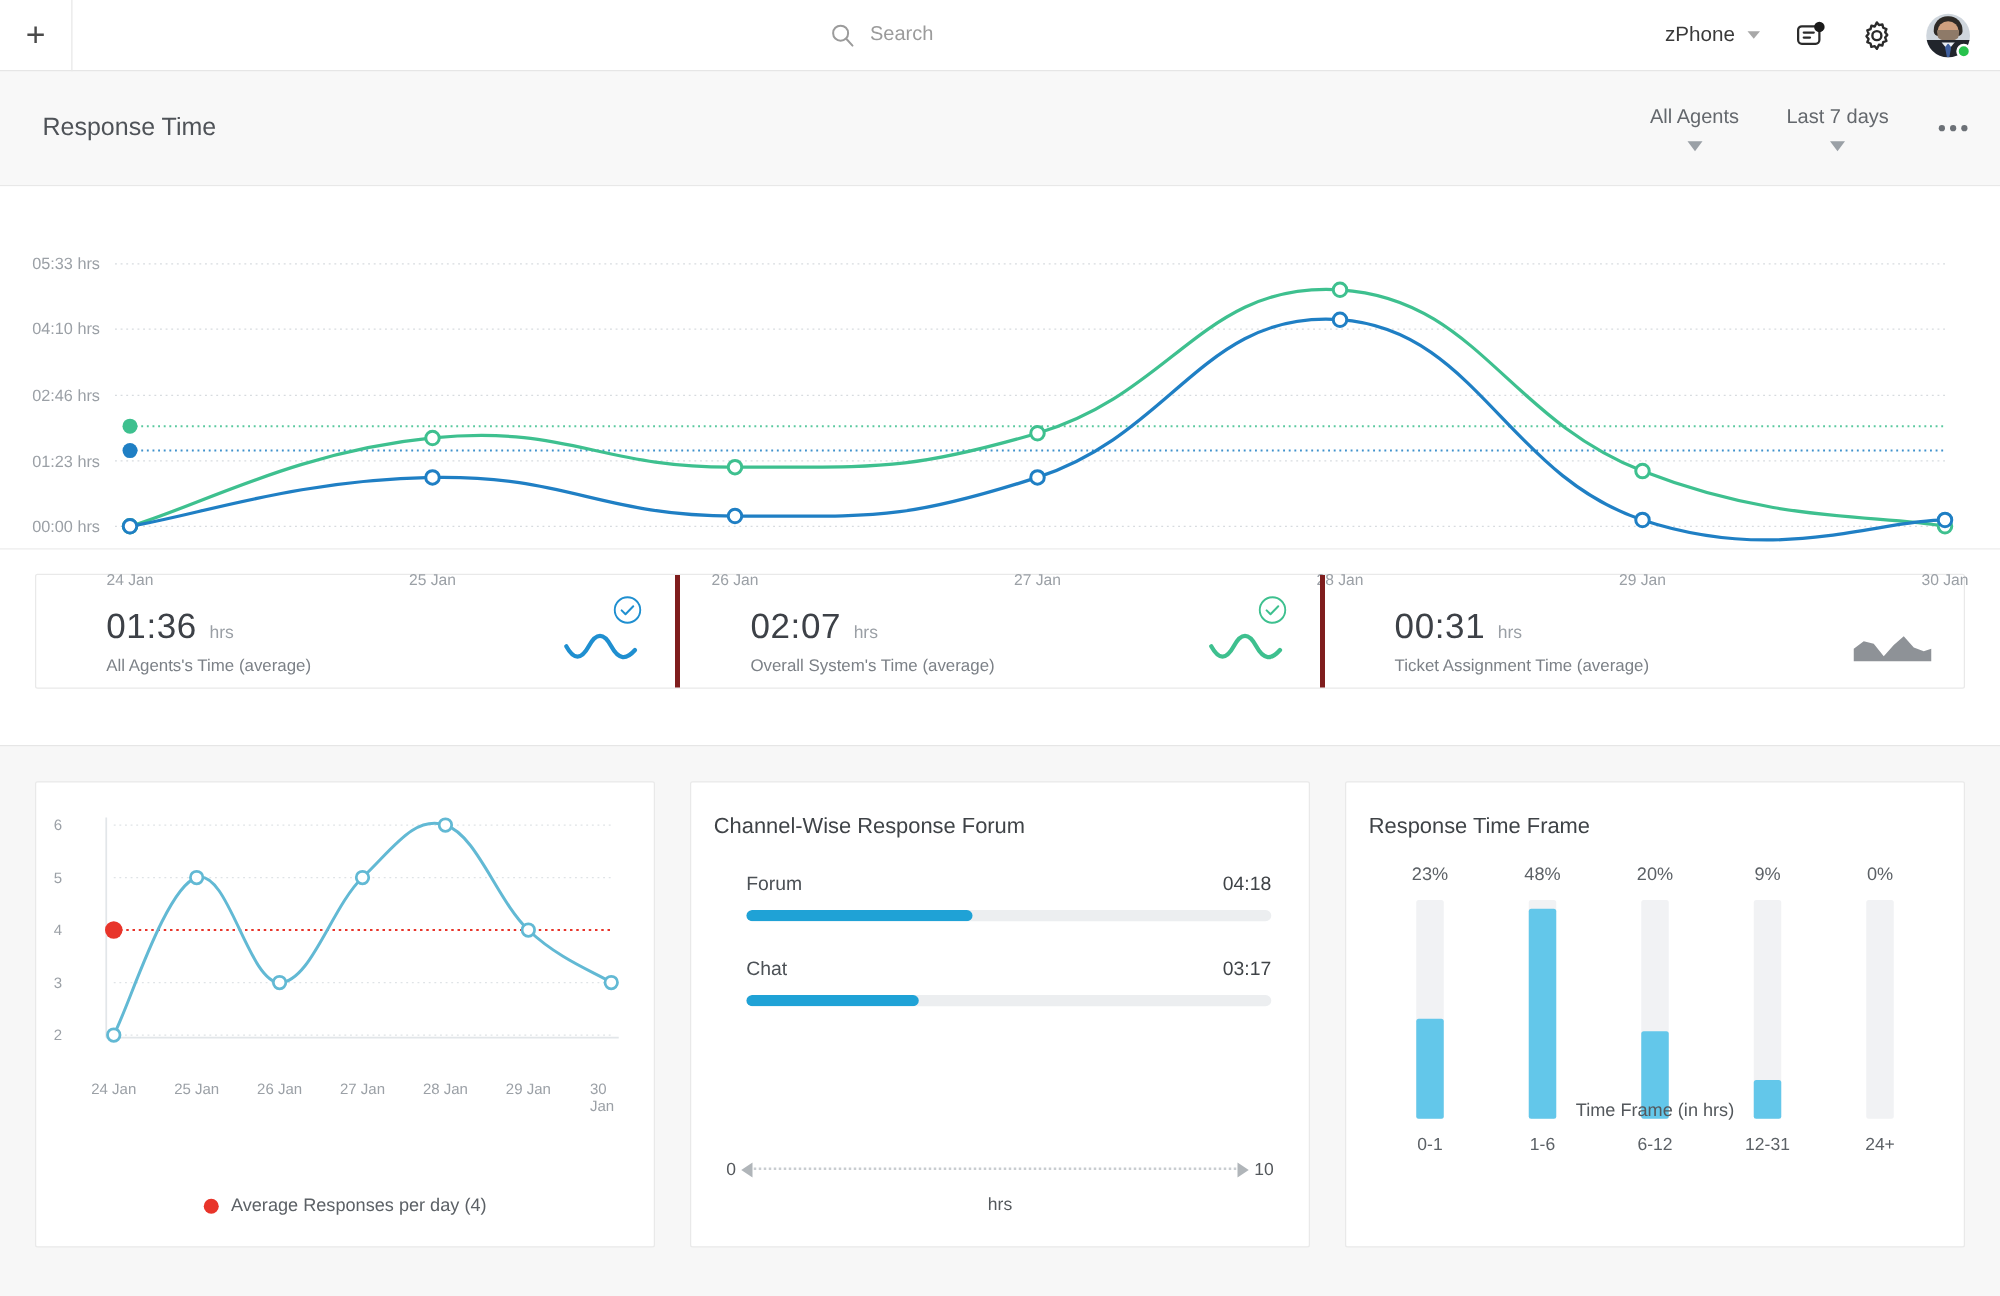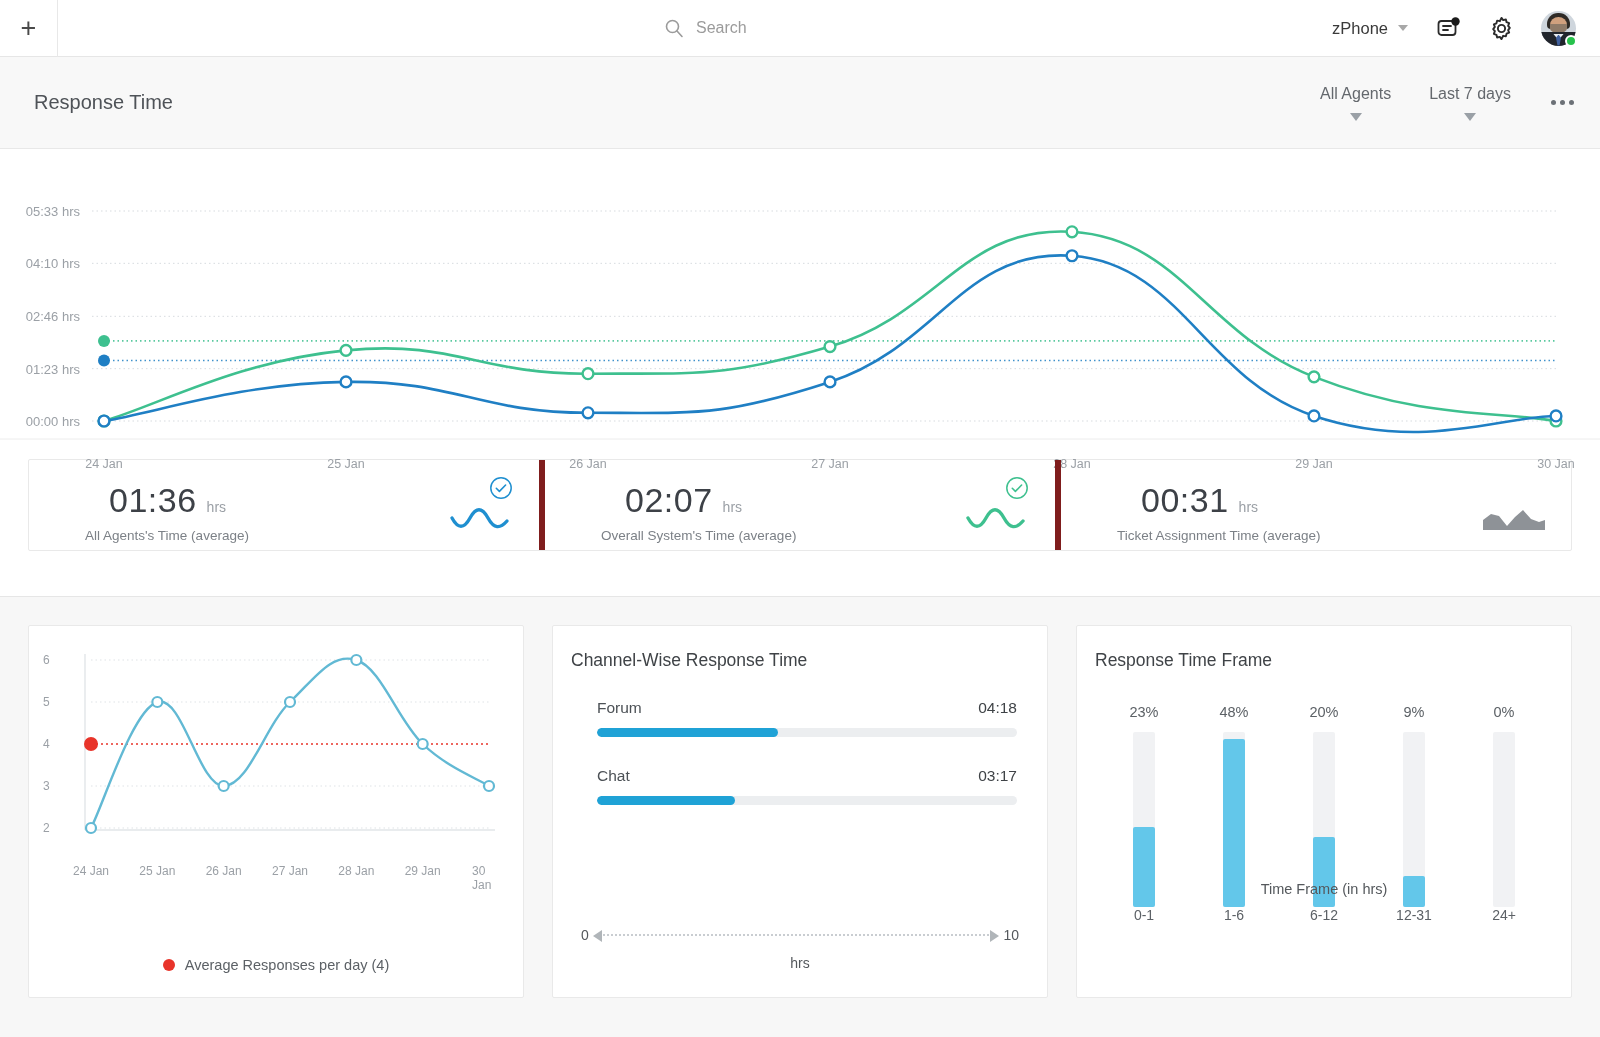--- a/index.html
+++ b/index.html
@@ -118,23 +118,23 @@
   
   .kpi-row {
     margin: 0 28px; display: flex;
     border: 1px solid #e9e9e9; background: #fff;
     border-radius: 2px; height: 92px;
   }
   .kpi-card {
     flex: 1; position: relative; padding: 14px 26px 0 56px;
     display: flex; flex-direction: column; justify-content: center;
   }
-  .kpi-card + .kpi-card { border-left: 6px solid #7f1d1d; justify-content: center; }
+  .kpi-card + .kpi-card { border-left: 4px solid #7f1d1d; justify-content: center; }
   .kpi-value-row { display: flex; align-items: baseline; gap: 10px; }
-  .kpi-value { font-size: 34px; color: #3d4147; font-weight: 400; letter-spacing: 0.5px; margin-left: 24px; }
+  .kpi-value { font-size: 28px; color: #3d4147; font-weight: 400; letter-spacing: 0.5px; }
   .kpi-unit { font-size: 14px; color: #9a9fa5; }
   .kpi-label { font-size: 13.5px; color: #7c8187; margin-top: 8px; }
   .kpi-check { position: absolute; top: 16px; right: 26px; }
   .kpi-spark { position: absolute; right: 24px; bottom: 14px; }
 
   
   .bottom-row {
     display: flex; gap: 28px;
     padding: 28px;
     background: #f7f7f7;
@@ -192,21 +192,21 @@
   .tf-wrap { position: relative; padding: 36px 22px 0 22px; height: 252px; }
   .tf-cols { display: flex; justify-content: space-around; align-items: flex-end; height: 100%; }
   .tf-col { display: flex; flex-direction: column; align-items: center; width: 74px; }
   .tf-pct { font-size: 14.5px; color: #5c6166; margin-bottom: 12px; }
   .tf-track {
     width: 22px; height: 175px; background: #f1f2f4;
     border-radius: 2px; position: relative;
     display: flex; align-items: flex-end;
   }
   .tf-fill { width: 22px; background: #63c7ea; border-radius: 2px; }
-  .tf-cat { font-size: 14px; color: #5c6166; }
+  .tf-cat { font-size: 14px; color: #5c6166; margin-top: 12px; }
   .tf-axis-title {
     position: absolute; left: 0; right: 0; bottom: 26px;
     text-align: center; font-size: 14.5px; color: #54585c; margin-top: 30px;
   }
 </style>
 </head>
 <body>
 
 <div class="topbar">
   <div class="plus-btn">
@@ -385,21 +385,21 @@
           <circle cx="393.6666666666667" cy="104" r="5" fill="#ffffff" stroke="#62b9d4" stroke-width="2.2"></circle>
           <circle cx="460" cy="146" r="5" fill="#ffffff" stroke="#62b9d4" stroke-width="2.2"></circle>
         </svg><div class="resp-y" style="top: 188px;">2</div><div class="resp-y" style="top: 146px;">3</div><div class="resp-y" style="top: 104px;">4</div><div class="resp-y" style="top: 62px;">5</div><div class="resp-y" style="top: 20px;">6</div><div class="resp-x" style="left: 62px;">24 Jan</div><div class="resp-x" style="left: 128.333px;">25 Jan</div><div class="resp-x" style="left: 194.667px;">26 Jan</div><div class="resp-x" style="left: 261px;">27 Jan</div><div class="resp-x" style="left: 327.333px;">28 Jan</div><div class="resp-x" style="left: 393.667px;">29 Jan</div><div class="resp-x" style="left: 460px;">30 Jan</div></div>
     <div class="resp-legend">
       <span class="legend-dot"></span>
       <span>Average Responses per day (4)</span>
     </div>
   </div>
 
   <div class="card">
-    <div class="card-title">Channel-Wise Response Time</div>
+    <div class="card-title">Channel-Wise Response Forum</div>
     <div class="chan-list" id="chan-list">
         <div class="chan-item">
           <div class="chan-head">
             <span class="chan-name">Forum</span>
             <span class="chan-val">04:18</span>
           </div>
           <div class="chan-track">
             <div class="chan-fill" style="width: 43%; background: rgb(31, 162, 214);"></div>
           </div>
         </div>

